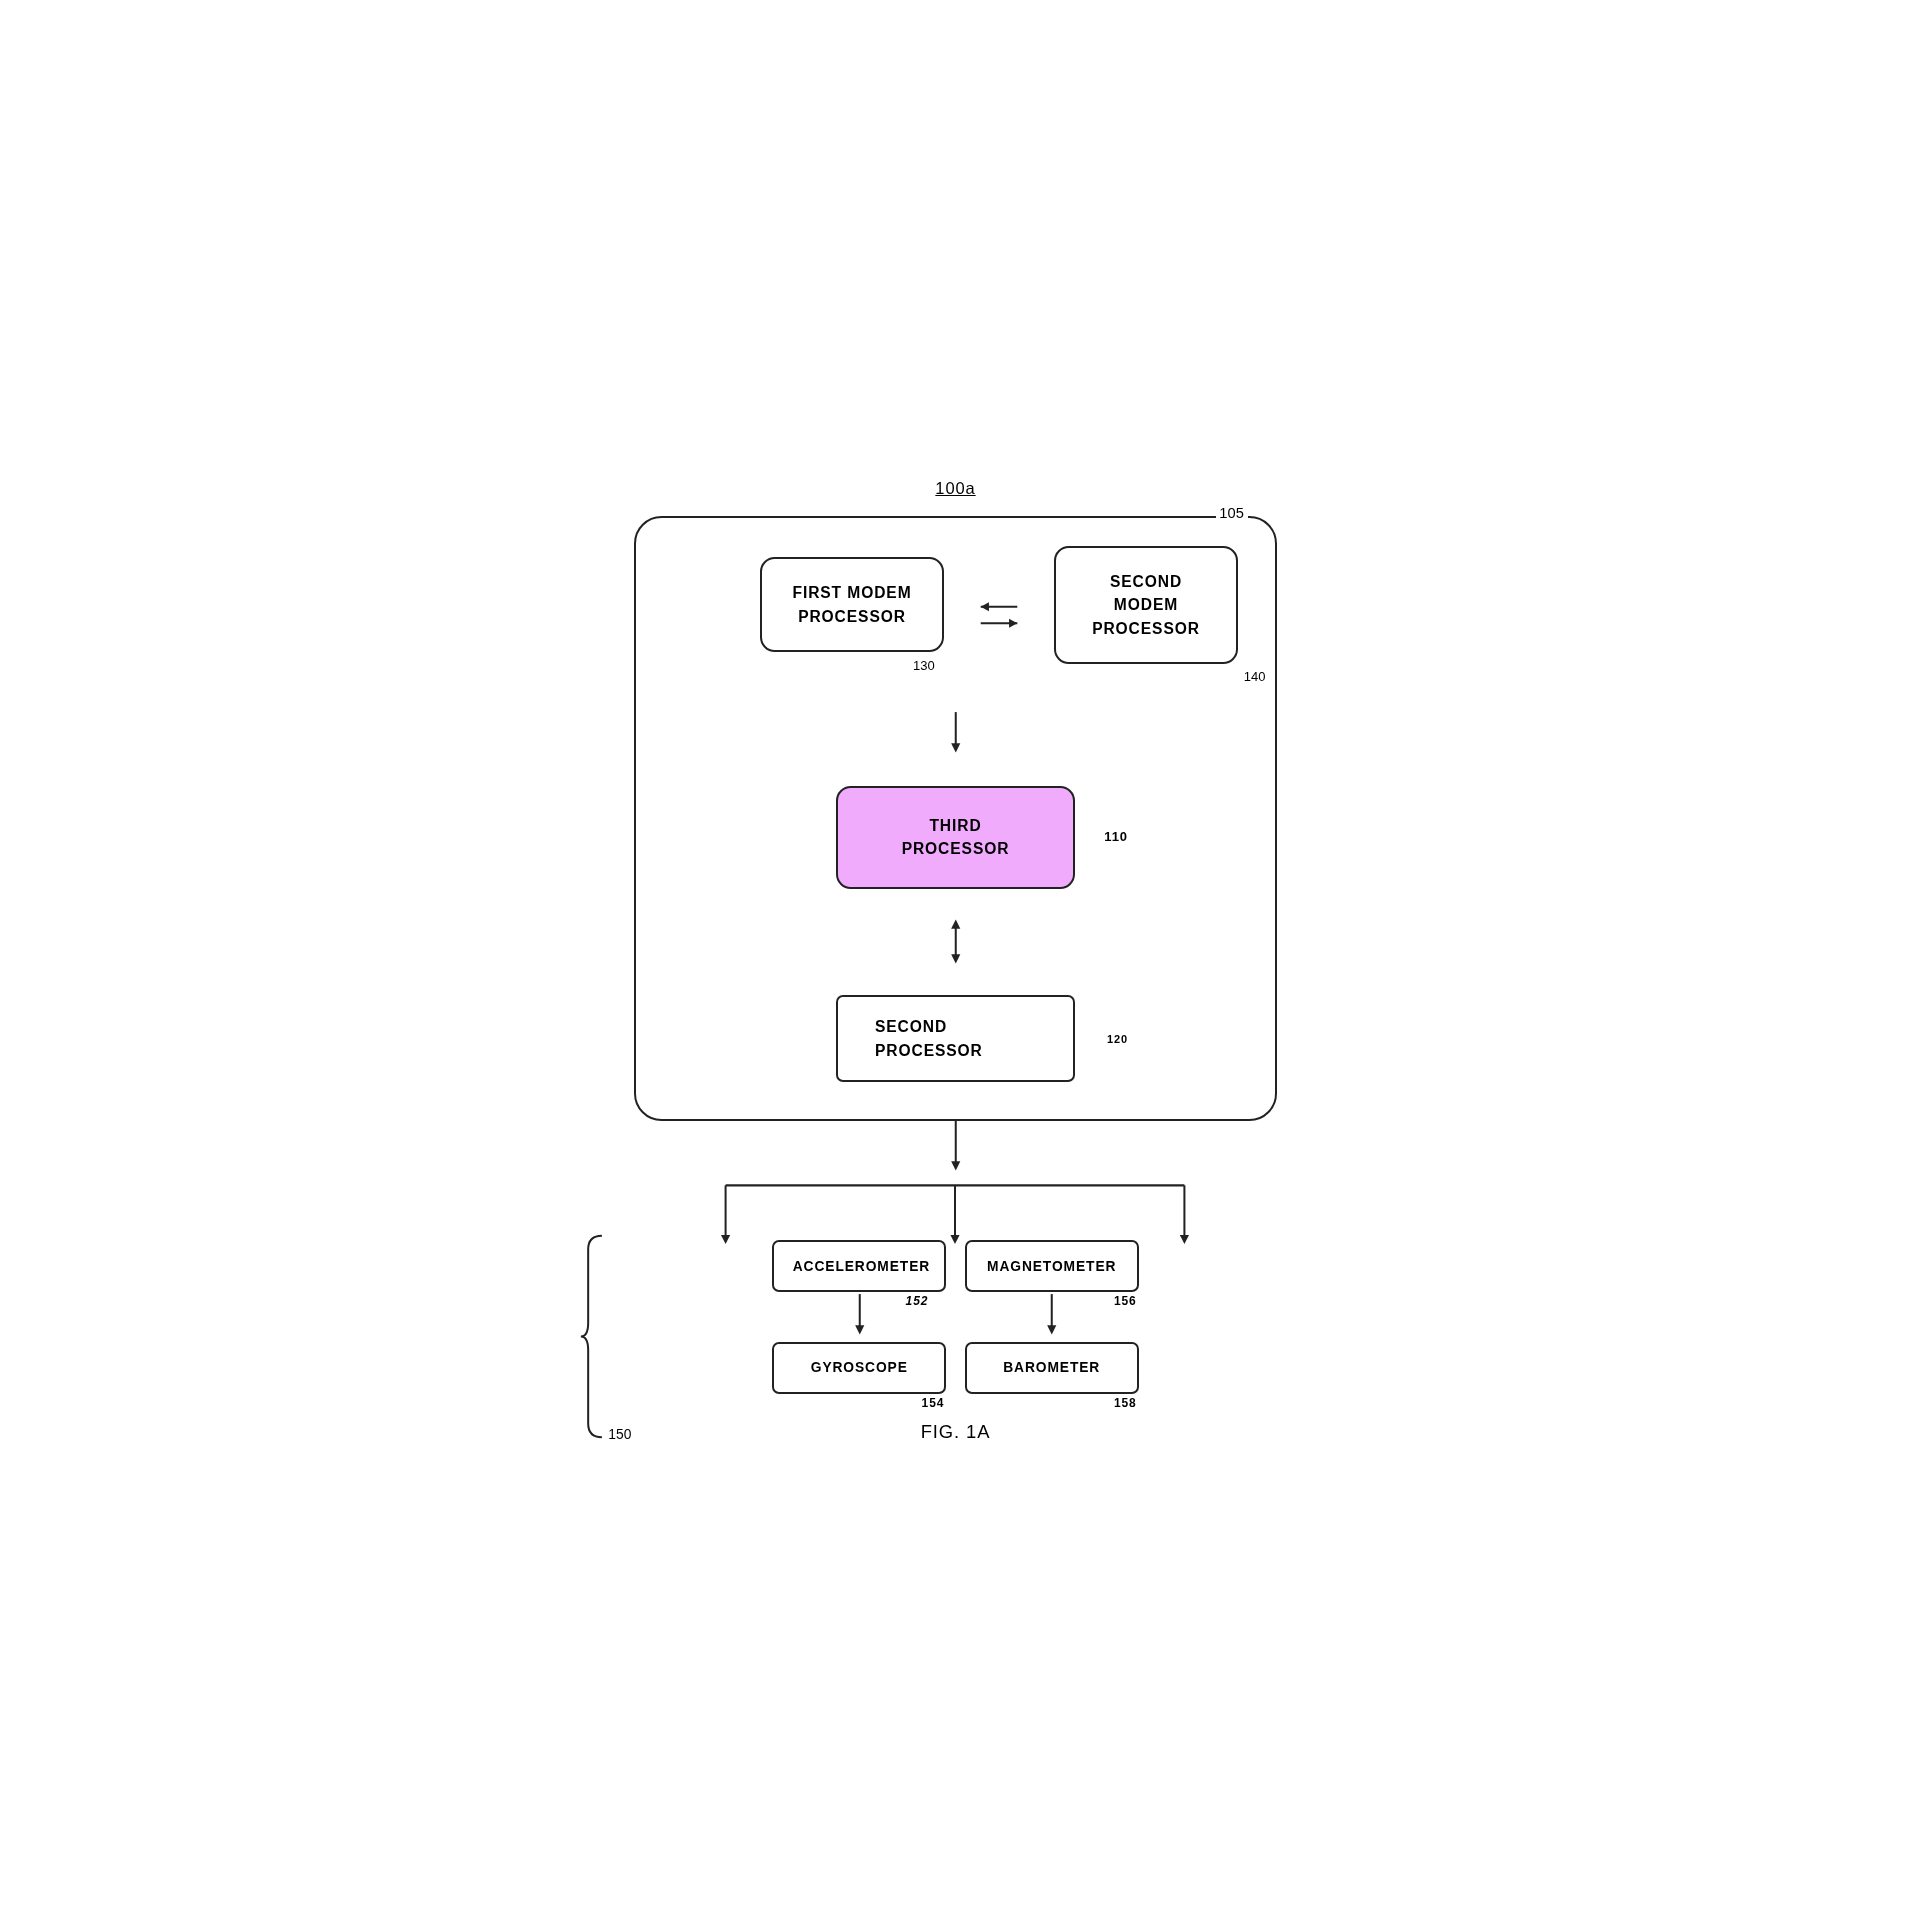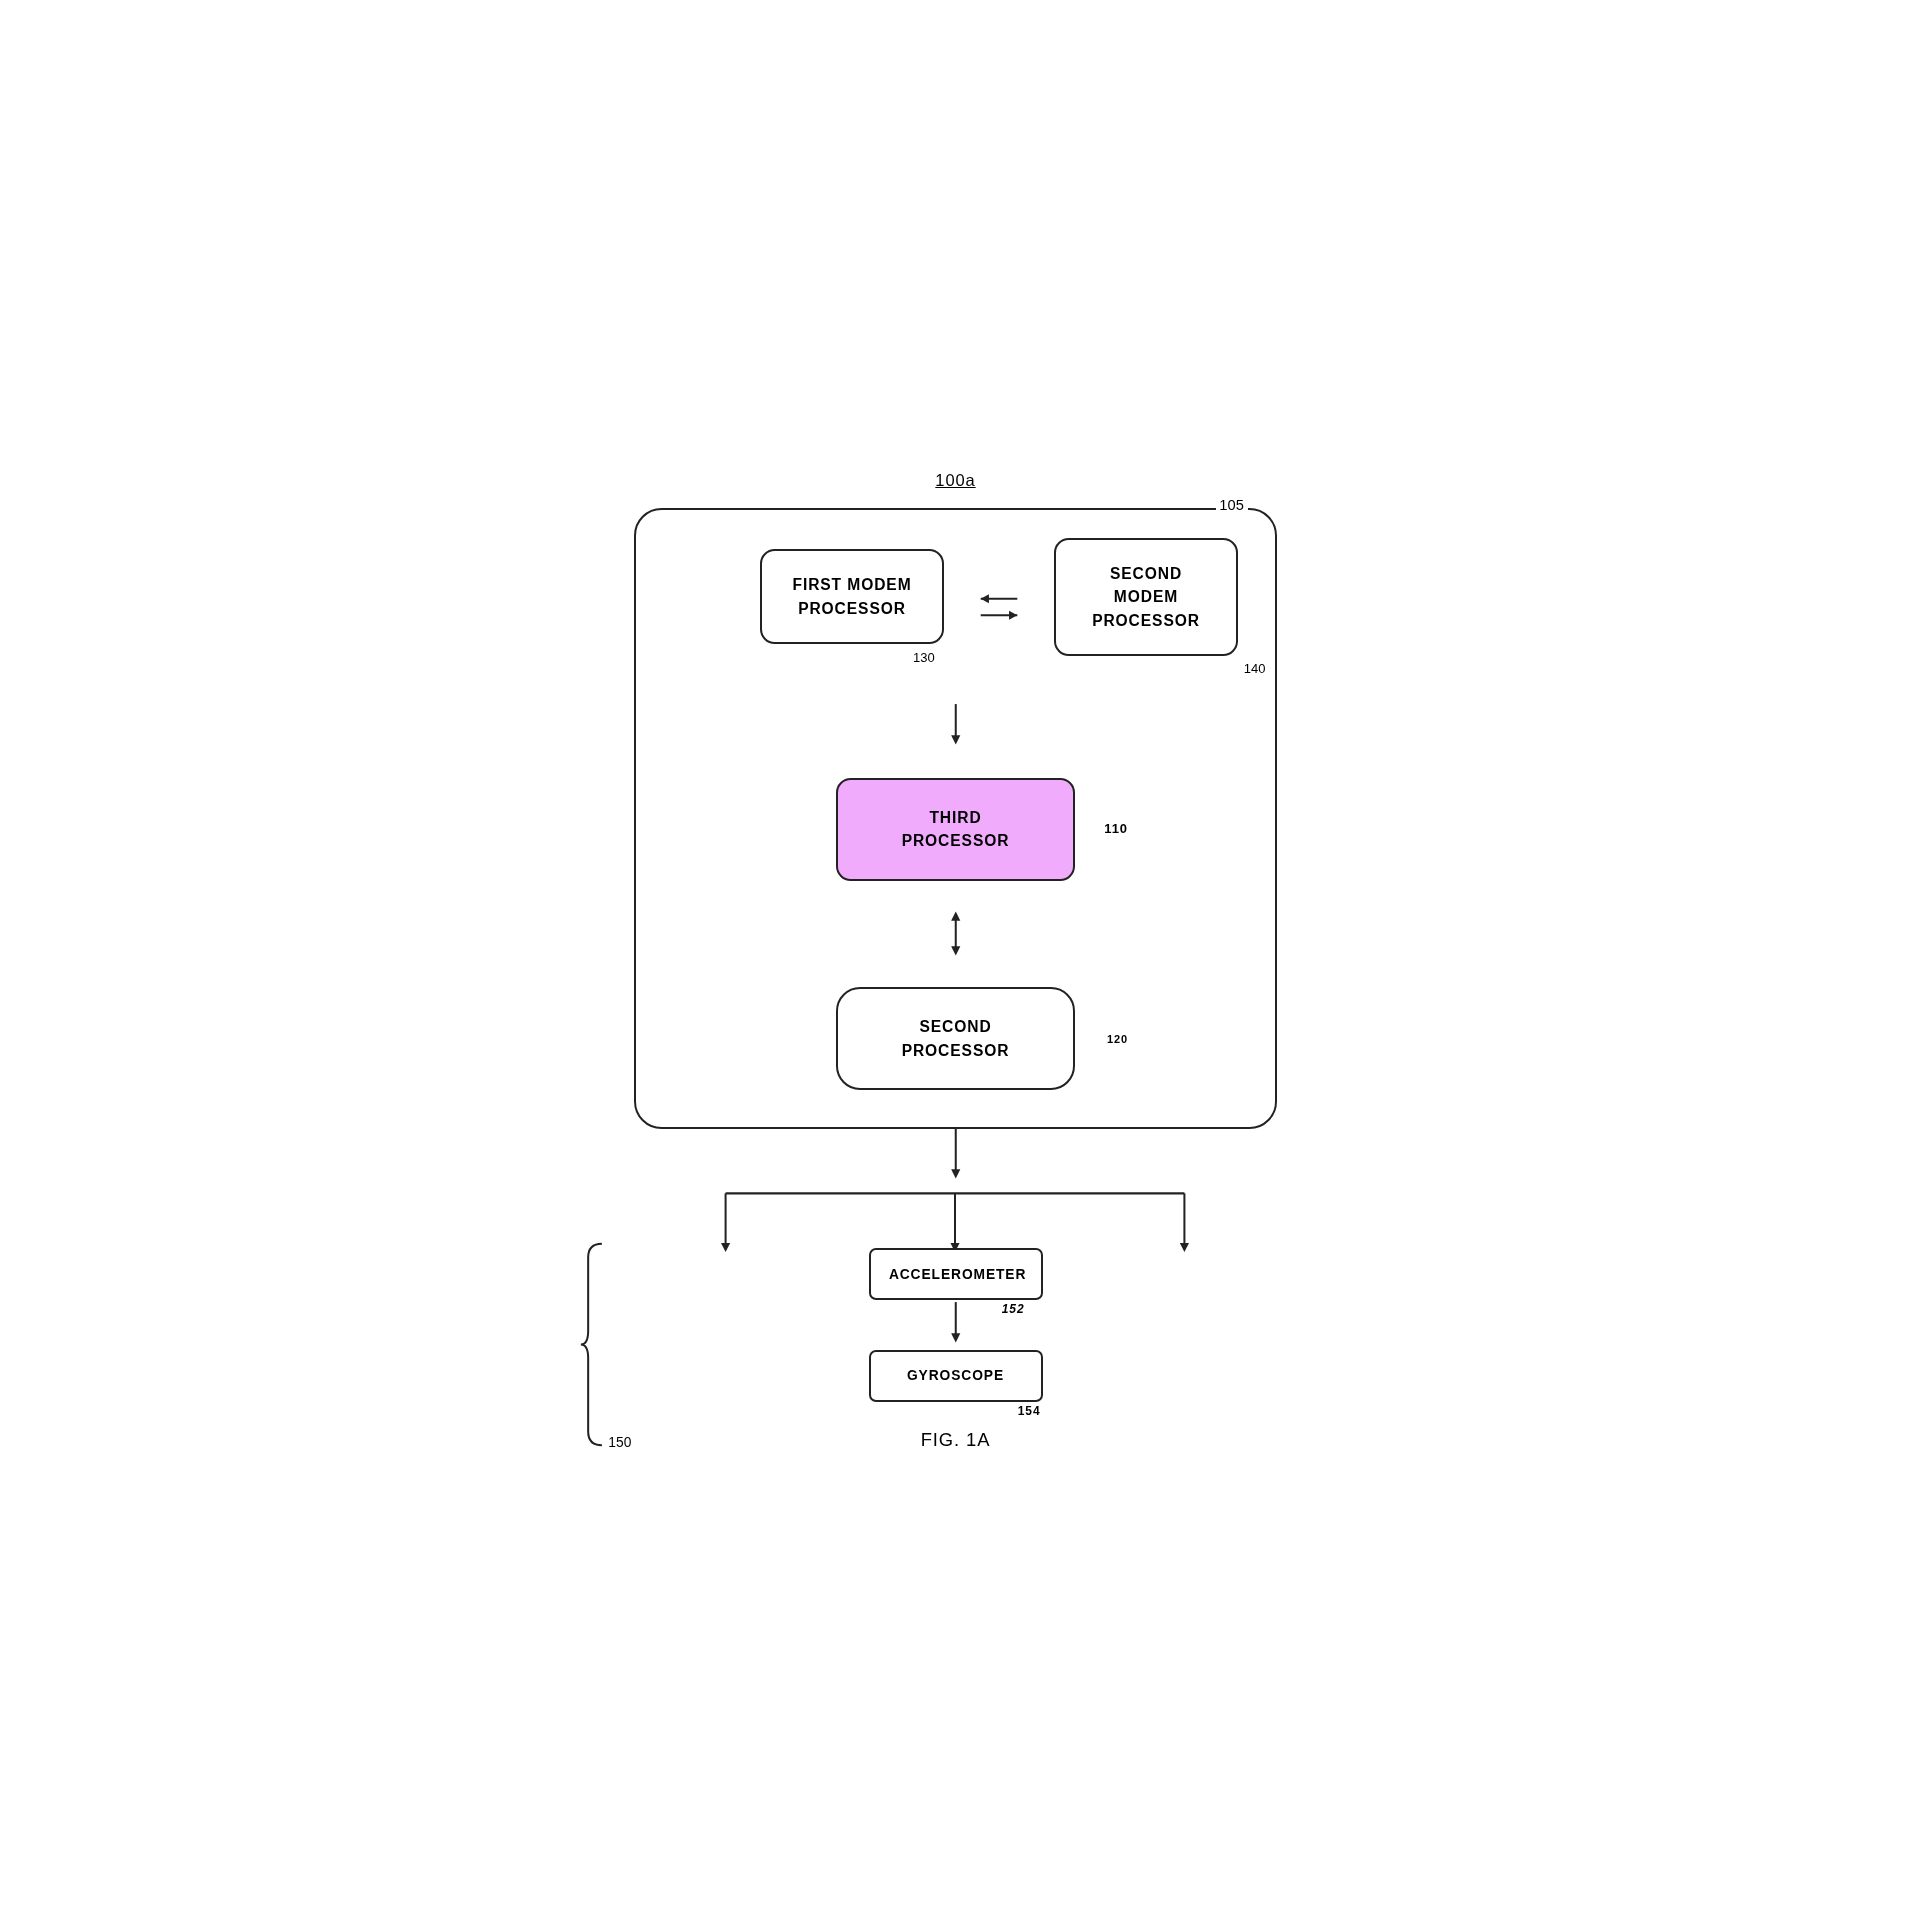--- a/index.html
+++ b/index.html
@@ -92,23 +92,23 @@
       letter-spacing: 0.9px;
       line-height: 1.5;
       width: 239px;
       background: #f0abfc;
       position: relative;
       margin-top: 0;
     }
     
     .second-processor-box {
       border: 2.3px solid #222;
-      border-radius: 24px;
-      padding: 26px 37px;
-      text-align: center;
+      border-radius: 7px;
+      padding: 18px 37px;
+      text-align: left;
       font-size: 15.6px;
       font-weight: bold;
       letter-spacing: 0.9px;
       line-height: 1.5;
       width: 239px;
       background: #fff;
       position: relative;
     }
     .sensor-box {
       border: 2.3px solid #222;
@@ -248,20 +248,35 @@
             <svg width="27.5" height="46" style="margin:1.8px 0;" viewBox="0 0 30 50">
               <line x1="15" y1="0" x2="15" y2="38" stroke="#222" stroke-width="2.2"></line>
               <polygon points="15,44 10,34 20,34" fill="#222"></polygon>
             </svg>
             <div class="sensor-box">
               <span>GYROSCOPE</span>
               <span style="position:absolute; bottom:-18.4px; right:0; font-size:12px;">154</span>
             </div>
           </div>
 
+          <div class="flex-col-center" style="position:relative;">
+            <div class="sensor-box">
+              <span>MAGNETOMETER</span>
+              <span style="position:absolute; bottom:-18.4px; right:0; font-size:12px;">156</span>
+            </div>
+
+            <svg width="27.5" height="46" style="margin:1.8px 0;" viewBox="0 0 30 50">
+              <line x1="15" y1="0" x2="15" y2="38" stroke="#222" stroke-width="2.2"></line>
+              <polygon points="15,44 10,34 20,34" fill="#222"></polygon>
+            </svg>
+            <div class="sensor-box">
+              <span>BAROMETER</span>
+              <span style="position:absolute; bottom:-18.4px; right:0; font-size:12px;">158</span>
+            </div>
+          </div>
 
 
         </div>
 
       </div>
 
       <div style="position:absolute; left:-55px; top:110px; font-size:14.7px; display:flex; align-items:flex-end;">
         <svg width="27.5" height="211" viewBox="0 0 30 230">
 
           <path d="M25,5 Q10,5 10,20 L10,100 Q10,115 2,115 Q10,115 10,130 L10,210 Q10,225 25,225" fill="none" stroke="#222" stroke-width="2.2"></path>

